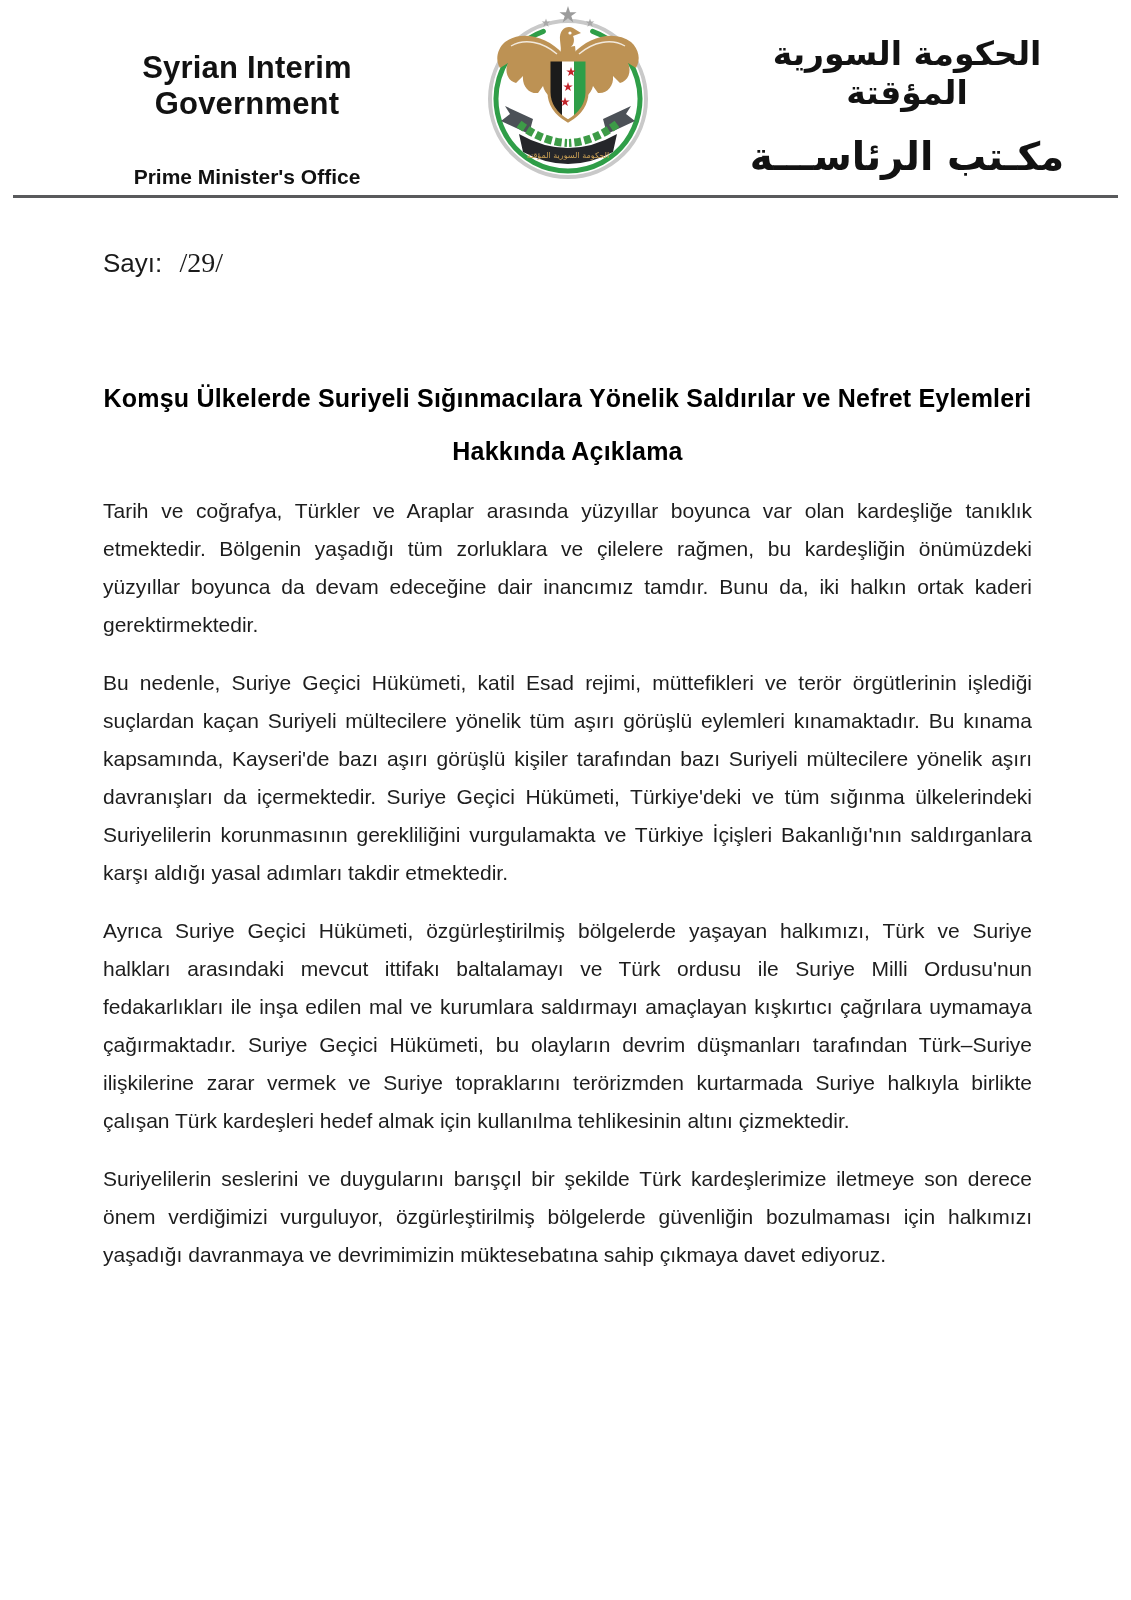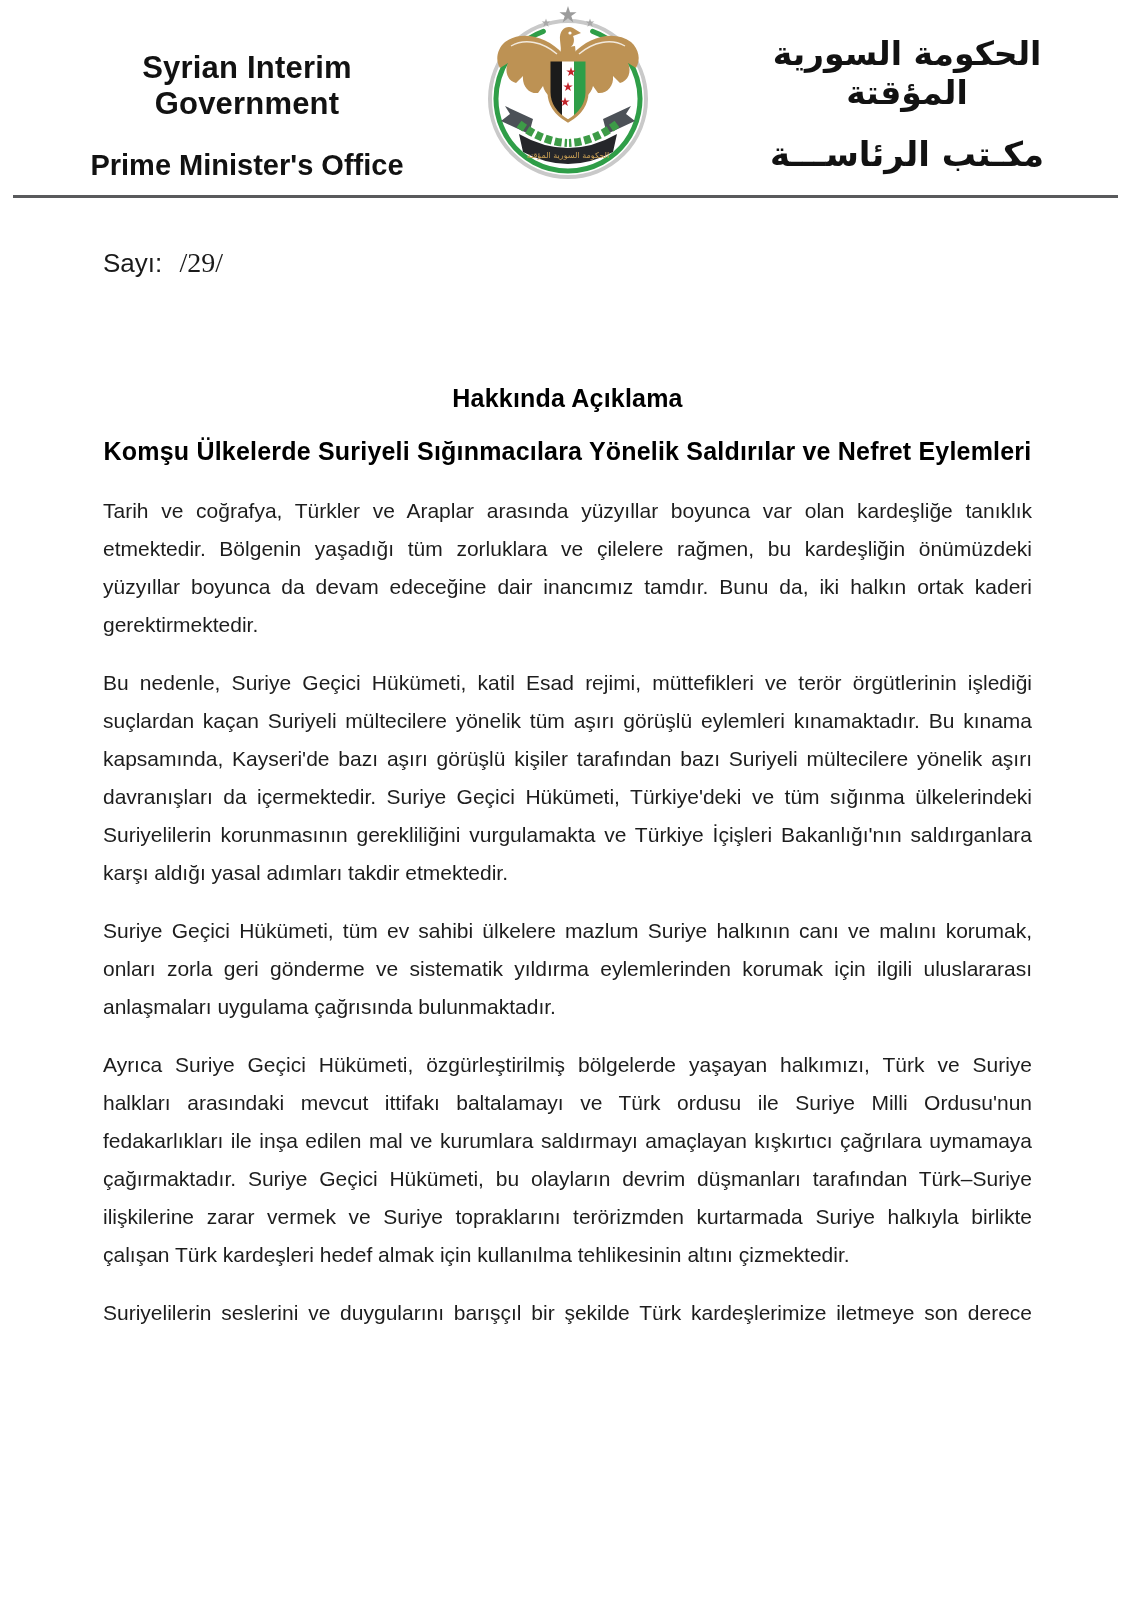--- a/index.html
+++ b/index.html
@@ -10,31 +10,31 @@
     font-family:"Liberation Sans", sans-serif;
     overflow:hidden;
   }
 
   
   .org-en {
     position:absolute; left:52px; top:50px; width:390px;
     text-align:center; font-weight:bold; color:#121212;
   }
   .org-en .en1 { font-size:31px; letter-spacing:0.2px; }
-  .org-en .en2 { font-size:29px; margin-top:27px; }
+  .org-en .en2 { font-size:21px; margin-top:43px; }
 
   .emblem { position:absolute; left:483px; top:2px; width:170px; height:184px; }
 
   .org-ar {
     position:absolute; right:34px; top:34px; width:380px;
     text-align:center; direction:rtl;
     font-family:"DejaVu Sans", sans-serif; font-weight:bold; color:#121212;
   }
   .org-ar .ar1 { font-size:33px; }
-  .org-ar .ar2 { font-size:34px; margin-top:22px; letter-spacing:1px; }
+  .org-ar .ar2 { font-size:39px; margin-top:22px; letter-spacing:1px; }
 
   .rule {
     position:absolute; left:13px; right:13px; top:195px; height:3px;
     background:#595a5c;
   }
 
   
   .meta { position:absolute; left:103px; top:247px; color:#1a1a1a;text-align:right; }
   .meta-row { font-size:26px; }
   .meta-row + .meta-row { margin-top:33px; }
@@ -135,27 +135,26 @@
   </header>
 
   <div class="meta">
     <div class="meta-row">
       <span class="label">Sayı:</span>
       <span class="value">/29/</span>
     </div>
   </div>
 
   <div class="title">
+    <div>Komşu Ülkelerde Suriyeli Sığınmacılara Yönelik Saldırılar ve Nefret Eylemleri</div>
     <div>Hakkında Açıklama</div>
-    <div>Komşu Ülkelerde Suriyeli Sığınmacılara Yönelik Saldırılar ve Nefret Eylemleri</div>
   </div>
 
   <div class="body">
     <p>Tarih ve coğrafya, Türkler ve Araplar arasında yüzyıllar boyunca var olan kardeşliğe tanıklık etmektedir. Bölgenin yaşadığı tüm zorluklara ve çilelere rağmen, bu kardeşliğin önümüzdeki yüzyıllar boyunca da devam edeceğine dair inancımız tamdır. Bunu da, iki halkın ortak kaderi gerektirmektedir.</p>
     <p>Bu nedenle, Suriye Geçici Hükümeti, katil Esad rejimi, müttefikleri ve terör örgütlerinin işlediği suçlardan kaçan Suriyeli mültecilere yönelik tüm aşırı görüşlü eylemleri kınamaktadır. Bu kınama kapsamında, Kayseri'de bazı aşırı görüşlü kişiler tarafından bazı Suriyeli mültecilere yönelik aşırı davranışları da içermektedir. Suriye Geçici Hükümeti, Türkiye'deki ve tüm sığınma ülkelerindeki Suriyelilerin korunmasının gerekliliğini vurgulamakta ve Türkiye İçişleri Bakanlığı'nın saldırganlara karşı aldığı yasal adımları takdir etmektedir.</p>
-    <p>Suriye Geçici Hükümeti, tüm ev sahibi ülkelere mazlum Suriye halkının canı ve malını korumak, onları zorla geri gönderme ve sistematik yıldırma eylemlerinden korumak için ilgili uluslararası anlaşmaları uygulama çağrısında bulunmaktadır.</p>
     <p>Ayrıca Suriye Geçici Hükümeti, özgürleştirilmiş bölgelerde yaşayan halkımızı, Türk ve Suriye halkları arasındaki mevcut ittifakı baltalamayı ve Türk ordusu ile Suriye Milli Ordusu'nun fedakarlıkları ile inşa edilen mal ve kurumlara saldırmayı amaçlayan kışkırtıcı çağrılara uymamaya çağırmaktadır. Suriye Geçici Hükümeti, bu olayların devrim düşmanları tarafından Türk–Suriye ilişkilerine zarar vermek ve Suriye topraklarını terörizmden kurtarmada Suriye halkıyla birlikte çalışan Türk kardeşleri hedef almak için kullanılma tehlikesinin altını çizmektedir.</p>
     <p>Suriyelilerin seslerini ve duygularını barışçıl bir şekilde Türk kardeşlerimize iletmeye son derece önem verdiğimizi vurguluyor, özgürleştirilmiş bölgelerde güvenliğin bozulmaması için halkımızı yaşadığı davranmaya ve devrimimizin müktesebatına sahip çıkmaya davet ediyoruz.</p>
   </div>
 
   <div class="signature">Suriye Geçici Hükümeti</div>
 
 </div>
 
 </body></html>

